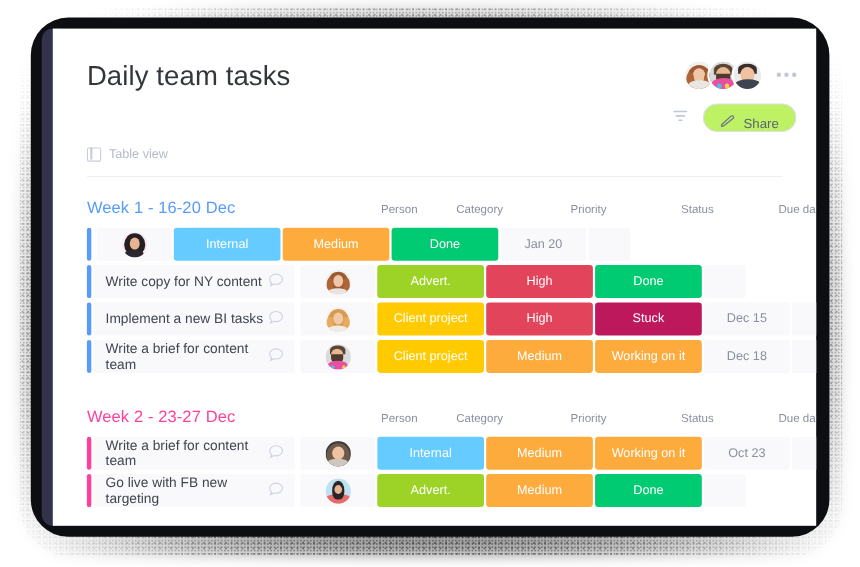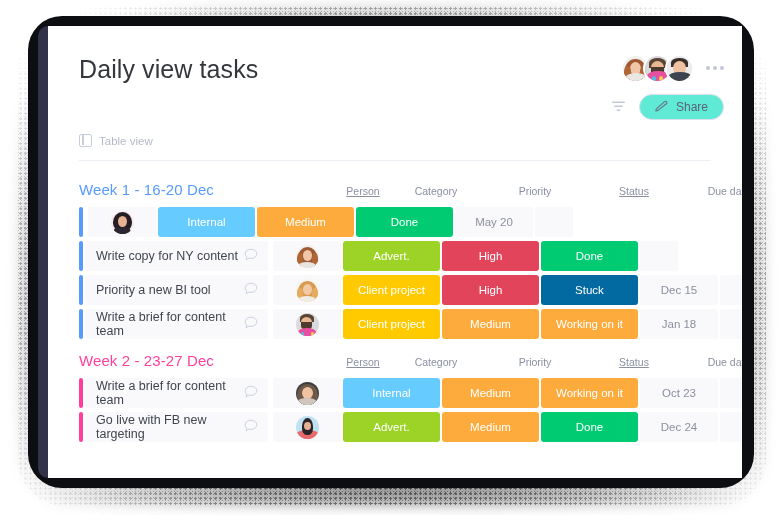--- a/index.html
+++ b/index.html
@@ -122,27 +122,27 @@
     position: absolute;
     right: 18px;
     top: 68px;
     display: flex;
     align-items: center;
     gap: 14px;
   }
   #filter-icon { display:block; }
   #share-button {
     display: flex;
-    align-items: center;
+    align-items: flex-end;
     gap: 7px;
     height: 26px;
     padding: 0 15px;
     border: 1px solid #dcdfec;
     border-radius: 14px;
-    background: #5eead4;
+    background: #bef264;
     font-size: 12px;
     color: #5b6178;
     box-sizing: border-box;
   }
 
   
   #viewbar {
     position: absolute;
     left: 31px;
     top: 108px;
@@ -167,39 +167,39 @@
   }
   .tv-icon::after {
     content:"";
     position:absolute; left:2.4px; top:-1.4px;
     width:1.4px; height:11px; background:#c9cedd;
   }
 
   
   .group { position: absolute; left: 31px; width: 553px; }
   #group-0 { top: 155px; }
-  #group-1 { top: 326px; }
+  #group-1 { top: 345px; }
 
   .group-header { position: relative; height: 26px; }
   .group-title {
     position: absolute; left: 0; top: 0;
     font-size: 15px; font-weight: 400;
     letter-spacing: .1px;
   }
   .col-label {
     position: absolute; top: 4px;
     font-size: 10.5px;
     color: #8b90a0;
     text-align: center;
     width: 90px;
   }
-  .col-person   { left: 239px; text-decoration: underline; }
+  .col-person   { left: 239px; }
   .col-category { left: 312px; }
   .col-priority { left: 411px; }
-  .col-status   { left: 510px; text-decoration: underline; }
+  .col-status   { left: 510px; }
   .col-due      { left: 605px; }
 
   
   .row {
     position: relative;
     height: 30px;
     margin-bottom: 4px;
     display: flex;
     align-items: stretch;
   }
@@ -282,21 +282,21 @@
 </head>
 <body>
 
 <div id="frame-shadow"></div>
 <div id="frame-noise"></div>
 <div id="device-body"></div>
 <div id="app-rail"></div>
 
 <div id="app-card">
 
-  <div id="page-title">Daily view tasks</div>
+  <div id="page-title">Daily team tasks</div>
 
   <div id="avatar-stack">
     <div class="hdr-avatar">
       <span class="face">
         <span class="bg" style="background:#f2f0ee"></span>
         <span class="hair" style="left:2px;top:3px;width:21px;height:22px;border-radius:50% 50% 44% 44%;background:#9d5a32"></span>
         <span class="skin" style="left:7px;top:6px;width:11px;height:13px;background:#f0c6a8"></span>
         <span class="hair" style="left:1px;top:10px;width:7px;height:15px;border-radius:40%;background:#b06536"></span>
         <span class="hair" style="right:1px;top:10px;width:7px;height:15px;border-radius:40%;background:#b06536"></span>
         <span class="body" style="width:20px;height:8px;background:#eae6e2"></span>
@@ -379,21 +379,21 @@
       </div>
       <div class="chip" style="background:#66ccff">
         <span>Internal</span>
       </div>
       <div class="chip" style="background:#fdab3d">
         <span>Medium</span>
       </div>
       <div class="chip" style="background:#00ca72">
         <span>Done</span>
       </div>
-      <div class="cell-date">May 20</div>
+      <div class="cell-date">Jan 20</div>
       <div class="cell-blank"></div>
     </div>
 
     <div class="row">
       <div class="row-accent" style="background:#579bfc"></div>
       <div class="cell-task">
         <span>Write copy for NY content</span>
         <span class="bubble-icon">
           <svg width="14" height="13" viewBox="0 0 14 13" aria-hidden="true">
               <path d="M7 1.2c3.2 0 5.8 2 5.8 4.6S10.2 10.4 7 10.4c-.7 0-1.4-.1-2-.3l-3 1.5.9-2.3C1.8 8.5 1.2 7.3 1.2 5.8 1.2 3.2 3.8 1.2 7 1.2z" fill="none" stroke="#ccd2e0" stroke-width="1"></path>
@@ -420,21 +420,21 @@
       </div>
       <div class="chip" style="background:#00ca72">
         <span>Done</span>
       </div>
       <div class="cell-blank"></div>
     </div>
 
     <div class="row">
       <div class="row-accent" style="background:#579bfc"></div>
       <div class="cell-task">
-        <span>Priority a new BI tool</span>
+        <span>Implement a new BI tasks</span>
         <span class="bubble-icon">
           <svg width="14" height="13" viewBox="0 0 14 13" aria-hidden="true">
               <path d="M7 1.2c3.2 0 5.8 2 5.8 4.6S10.2 10.4 7 10.4c-.7 0-1.4-.1-2-.3l-3 1.5.9-2.3C1.8 8.5 1.2 7.3 1.2 5.8 1.2 3.2 3.8 1.2 7 1.2z" fill="none" stroke="#ccd2e0" stroke-width="1"></path>
             </svg>
         </span>
       </div>
       <div class="cell-person">
         <span class="row-avatar">
           <span class="face">
             <span class="bg" style="background:#f7f4ef"></span>
@@ -445,21 +445,21 @@
             <span class="body" style="width:17px;height:6px;background:#f0ebe3"></span>
           </span>
         </span>
       </div>
       <div class="chip" style="background:#ffcb00">
         <span>Client project</span>
       </div>
       <div class="chip" style="background:#e2445c">
         <span>High</span>
       </div>
-      <div class="chip" style="background:#0369a1">
+      <div class="chip" style="background:#be185d">
         <span>Stuck</span>
       </div>
       <div class="cell-date">Dec 15</div>
       <div class="cell-blank"></div>
     </div>
 
     <div class="row">
       <div class="row-accent" style="background:#579bfc"></div>
       <div class="cell-task">
         <span>Write a brief for content team</span>
@@ -484,21 +484,21 @@
       </div>
       <div class="chip" style="background:#ffcb00">
         <span>Client project</span>
       </div>
       <div class="chip" style="background:#fdab3d">
         <span>Medium</span>
       </div>
       <div class="chip" style="background:#fdab3d">
         <span>Working on it</span>
       </div>
-      <div class="cell-date">Jan 18</div>
+      <div class="cell-date">Dec 18</div>
       <div class="cell-blank"></div>
     </div>
   </div>
 
   <div class="group" id="group-1">
     <div class="group-header">
       <div class="group-title" style="color:#ff3f9b">Week 2 - 23-27 Dec</div>
       <div class="col-label col-person">Person</div>
       <div class="col-label col-category">Category</div>
       <div class="col-label col-priority">Priority</div>
@@ -562,18 +562,17 @@
       </div>
       <div class="chip" style="background:#9cd326">
         <span>Advert.</span>
       </div>
       <div class="chip" style="background:#fdab3d">
         <span>Medium</span>
       </div>
       <div class="chip" style="background:#00ca72">
         <span>Done</span>
       </div>
-      <div class="cell-date">Dec 24</div>
       <div class="cell-blank"></div>
     </div>
   </div>
 
 </div>
 
 </body></html>

